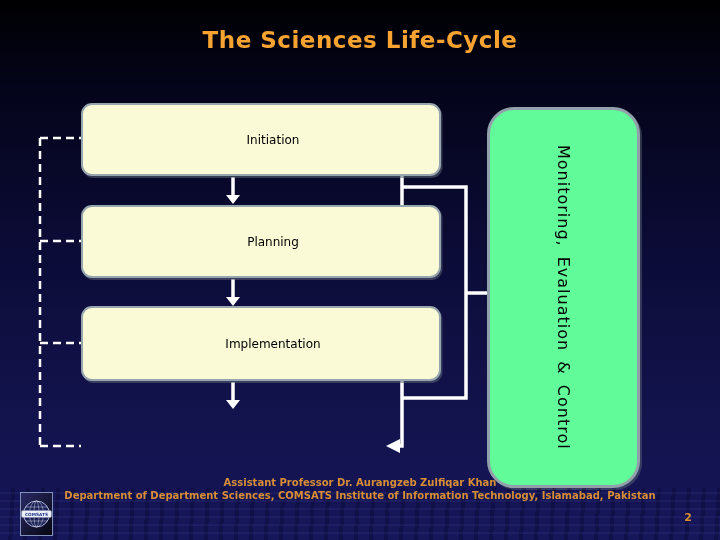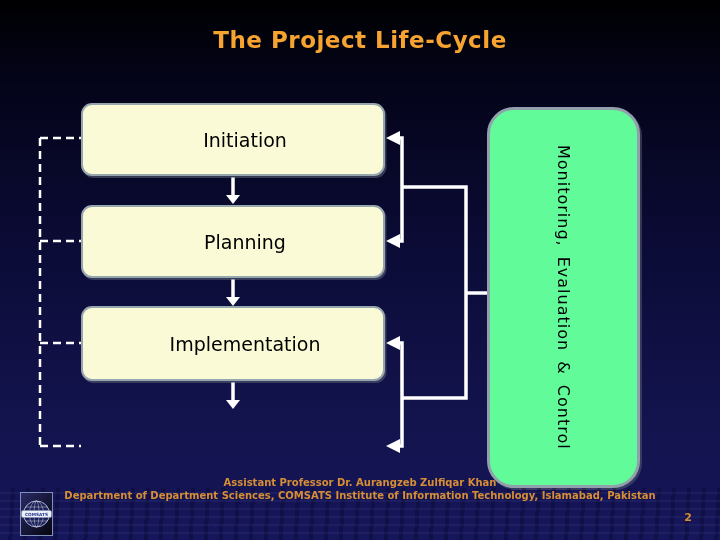--- a/index.html
+++ b/index.html
@@ -6,25 +6,25 @@
   .slide{
     position:relative;width:720px;height:540px;overflow:hidden;
     font-family:"DejaVu Sans","Liberation Sans",sans-serif;
     background:linear-gradient(180deg,#000002 0%,#04041a 16%,#0b0b36 45%,#12124a 72%,#16165a 100%);
   }
   .title{
     position:absolute;top:27px;left:0;width:100%;text-align:center;
     font-size:23px;font-weight:bold;letter-spacing:.5px;color:#f7a331;
   }
   .stage{
-    position:absolute;left:81px;width:304px;height:73px;box-sizing:border-box;
+    position:absolute;left:81px;width:360px;height:73px;box-sizing:border-box;
     background:#fafad6;border:2.5px solid #97a5af;border-radius:11px;
     box-shadow:1.5px 2px 0 rgba(90,100,115,.55);
     display:flex;align-items:center;justify-content:center;
-    font-size:19px;color:#000;padding-left:24px;
+    font-size:12px;color:#000;padding-left:24px;
   }
   .stage.s0{top:103px;}
   .stage.s1{top:205px;}
   .stage.s2{top:306px;height:75px;}
   .stage.s3{top:410px;}
   .side-panel{
     position:absolute;left:487px;top:107px;width:153px;height:381px;box-sizing:border-box;
     background:#62fb99;border:3px solid #92a0ac;border-radius:27px;
     box-shadow:2px 2px 0 rgba(90,100,115,.5);
     display:flex;align-items:center;justify-content:center;
@@ -48,21 +48,21 @@
     position:absolute;top:511px;right:28px;
     font-size:11px;font-weight:bold;color:#d78e35;
   }
   .logo{position:absolute;left:20px;top:492px;width:33px;height:44px;}
 </style>
 </head>
 <body>
 
 <div class="slide">
 
-  <div class="title">The Project Life-Cycle</div>
+  <div class="title">The Sciences Life-Cycle</div>
 
   <svg class="connectors" viewBox="0 0 720 540">
 
     <g stroke="#ffffff" stroke-width="2.5" stroke-dasharray="8 5" fill="none">
       <path d="M40 138 V446"></path>
       <path d="M40 138 H81"></path>
       <path d="M40 241 H81"></path>
       <path d="M40 343 H81"></path>
       <path d="M40 446 H81"></path>
     </g>

